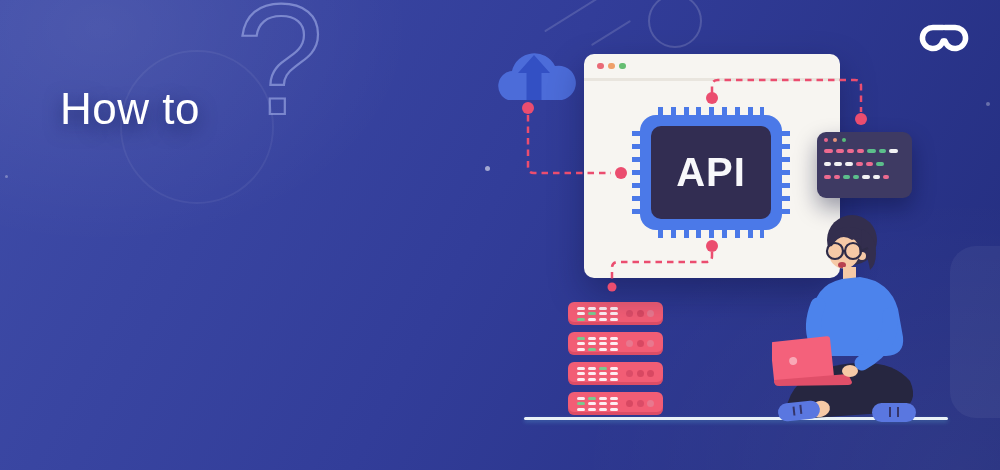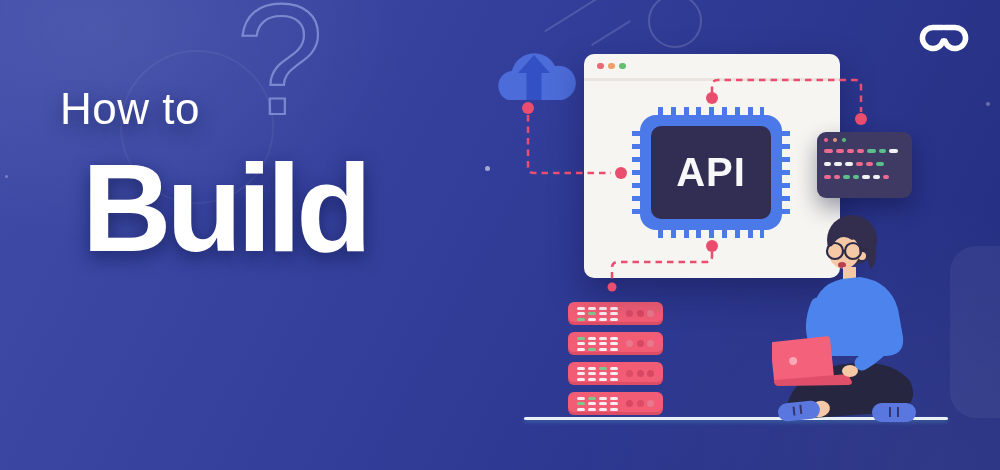--- a/index.html
+++ b/index.html
@@ -95,21 +95,20 @@
   <div class="abs decor-arc"></div>
   <div class="abs decor-circle"></div>
   <div class="abs dl dl1"></div>
   <div class="abs dl dl2"></div>
   <div class="abs bg-dot bg-dot1"></div>
   <div class="abs bg-dot bg-dot2"></div>
   <div class="abs bg-dot bg-dot3"></div>
   <div class="abs br-panel"></div>
 
   <div class="abs headline t1">How to</div>
-  <div class="abs headline t2">Build</div>
 
   <svg class="abs logo" width="56" height="32" viewBox="0 0 56 32">
     <g fill="none" stroke="#FFFFFF" stroke-width="5.5" stroke-linecap="round">
       <path d="M29,6.5 H38.5 A10.5,10.5 0 1 1 29,20"></path>
       <path d="M27,6.5 H17.5 A10.5,10.5 0 1 0 27,20"></path>
     </g>
   </svg>
 
   <svg class="abs cloud" width="96" height="66" viewBox="0 0 96 66">
     <path d="M22,60 a15,15 0 0 1 4,-29 a23,23 0 0 1 43,-5 a16,16 0 0 1 7,34 z" fill="#4C6CD9"></path>

